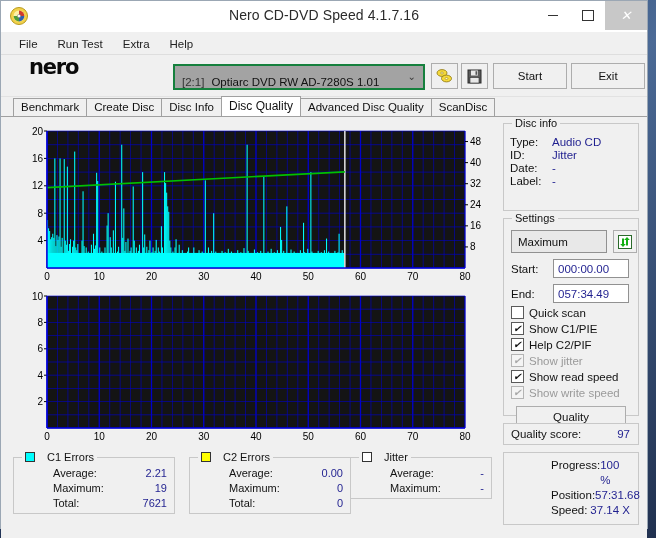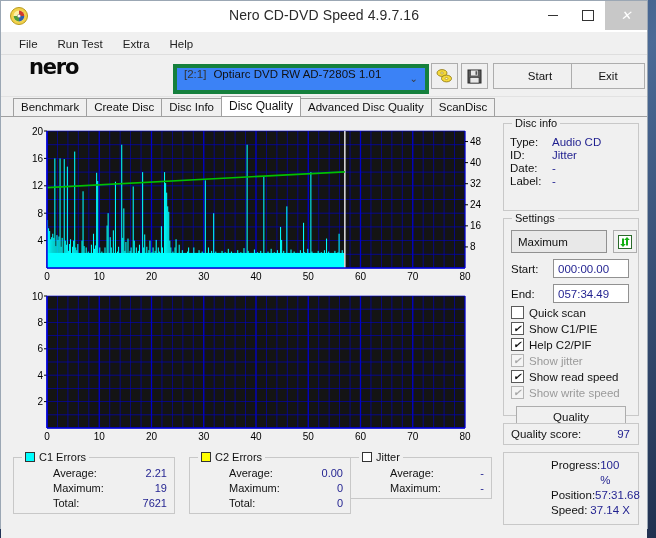--- a/index.html
+++ b/index.html
@@ -54,38 +54,38 @@
   .nerologo .n1{
     font-family:"DejaVu Sans", sans-serif;font-weight:bold;font-size:21px;
     letter-spacing:-1.2px;color:#0a0a0a;line-height:20px;text-align:left;
   }
   .nerologo .n2{
     font-family:"DejaVu Sans", sans-serif;font-weight:bold;font-size:10.5px;
     letter-spacing:.6px;color:#0a0a0a;line-height:12px;text-align:center;margin-top:44px;
   }
   .drivesel{
     position:absolute;left:172px;top:9px;width:248px;height:22px;
-    background:#3b82f6;border:4px solid #15803d;
-    display:flex;align-items:flex-start;font-size:11.5px;color:#111;
+    background:#a3a3a3;border:2px solid #15803d;
+    display:flex;align-items:flex-end;font-size:11.5px;color:#111;
   }
   .drivesel .bn{padding-left:7px;color:#333;}
   .drivesel .dn{padding-left:7px;}
   .drivesel .cv{position:absolute;right:7px;top:5px;font-size:10px;color:#3a3a3a;}
   .iconbtn{
     position:absolute;top:8px;width:25px;height:24px;background:#f0f0f0;
     border:1px solid #adadad;display:flex;align-items:center;justify-content:center;
   }
   .iconbtn.eject{left:430px;}
   .iconbtn.save{left:460px;}
   .tbutton{
     position:absolute;top:8px;height:24px;width:72px;background:#f0f0f0;
     border:1px solid #adadad;font-size:11.5px;color:#111;
     display:flex;align-items:center;justify-content:center;
   }
-  .tbutton.start{left:492px;padding-left:10px;}
+  .tbutton.start{left:492px;}
   .tbutton.exit{left:570px;}
   
   .tabstrip{
     height:19px;background:#f0f0f0;position:relative;padding-left:12px;
     display:flex;align-items:flex-end;
   }
   .tab{
     height:17px;line-height:17px;padding:0 7px;font-size:11.5px;color:#111;
     background:#f0f0f0;border:1px solid #a0a0a0;border-bottom:none;margin-right:-1px;
   }
@@ -99,21 +99,21 @@
     position:absolute;left:9px;top:6px;width:485px;height:450px;
   }
   .statsrow{
     position:absolute;left:9px;top:332px;width:485px;height:66px;
   }
   .gbox{
     position:absolute;border:1px solid #c8c8c8;background:#f0f0f0;
   }
   .gbox > .lbl{
     position:absolute;top:-7px;left:8px;background:#f0f0f0;padding:0 3px;
-    font-size:11px;color:#111;display:flex;align-items:center;gap:4px;
+    font-size:11px;color:#111;display:flex;align-items:center;gap:12px;
   }
   .swatch{width:8px;height:8px;border:1px solid #333;display:inline-block;}
   .row{position:absolute;font-size:11px;color:#111;margin-left:32px;}
   .val{position:absolute;font-size:11px;color:#1f1f8f;text-align:right;}
   
   .rightcol{position:absolute;left:502px;top:6px;width:136px;}
   .panel{
     position:relative;border:1px solid #c8c8c8;background:#f0f0f0;margin-bottom:7px;
   }
   .panel > .plabel{
@@ -171,21 +171,21 @@
     <span class="winicon">
       <svg width="20" height="20" viewBox="0 0 20 20">
         <circle cx="10" cy="10" r="8.5" fill="#f2d14a" stroke="#b89a1e" stroke-width="1"></circle>
         <circle cx="10" cy="10" r="5.5" fill="#fdf0a8"></circle>
         <path d="M10 4.6 A5.4 5.4 0 0 1 15.4 10 L10 10 Z" fill="#cf3a2d"></path>
         <path d="M15.4 10 A5.4 5.4 0 0 1 10 15.4 L10 10 Z" fill="#2f5fae"></path>
         <path d="M10 15.4 A5.4 5.4 0 0 1 4.6 10 L10 10 Z" fill="#4f9c3a"></path>
         <circle cx="10" cy="10" r="1.6" fill="#fff" stroke="#888" stroke-width=".6"></circle>
       </svg>
     </span>
-    <div class="title">Nero CD-DVD Speed 4.9.7.16</div>
+    <div class="title">Nero CD-DVD Speed 4.1.7.16</div>
     <div class="tb-btns">
       <div class="tb-btn">
           <i class="gl-min"></i>
         </div>
       <div class="tb-btn">
           <i class="gl-max"></i>
         </div>
       <div class="tb-btn close">
           <i class="gl-x">✕</i>
         </div>

